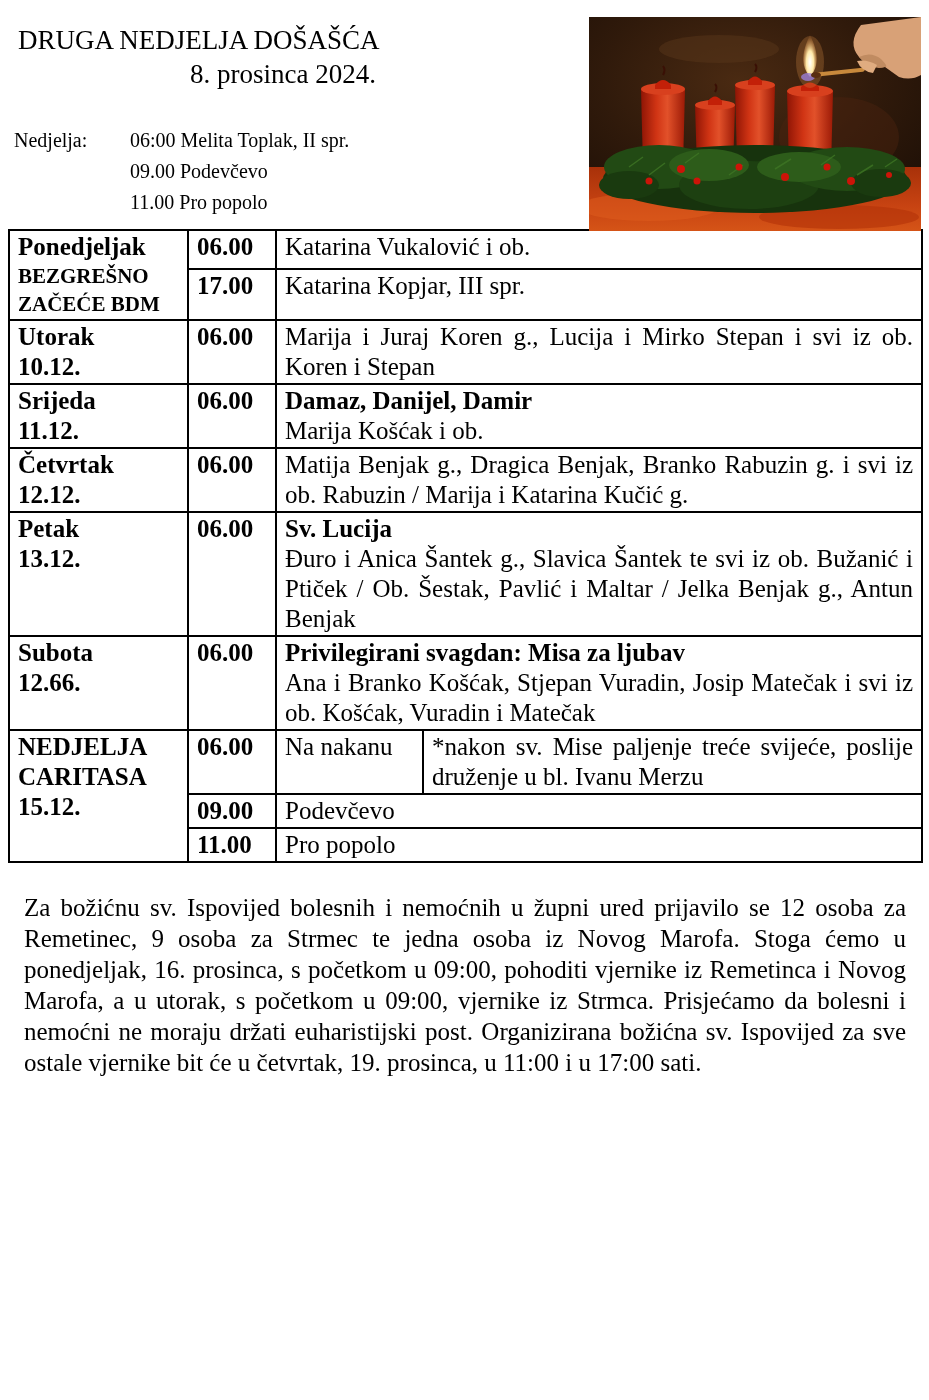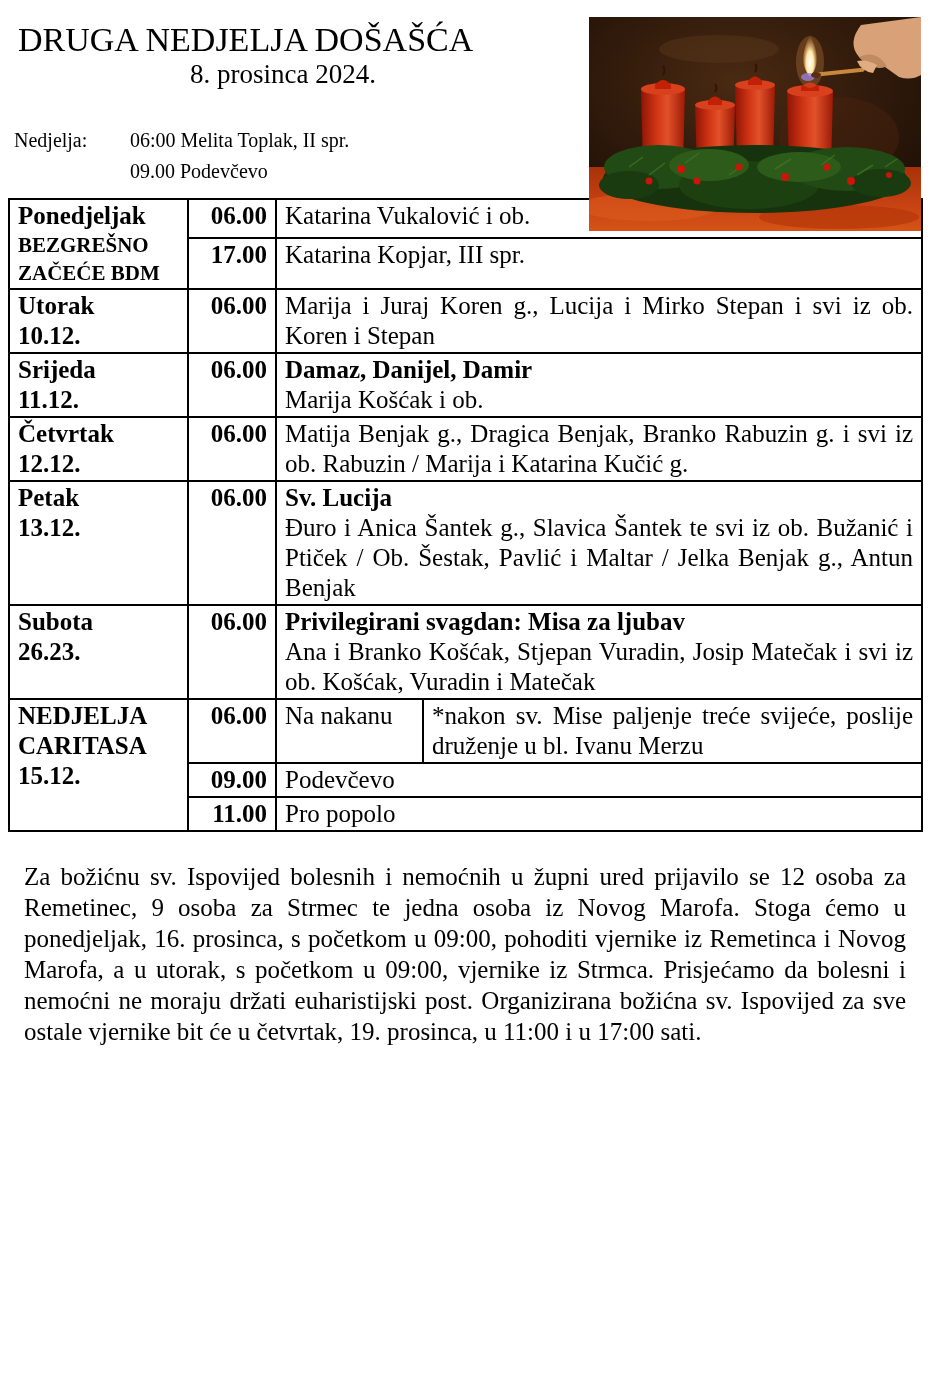--- a/index.html
+++ b/index.html
@@ -5,21 +5,21 @@
   html,body{margin:0;padding:0;background:#fff;}
   .page{
     position:relative;
     width:929px;height:1400px;
     background:#fff;color:#000;
     font-family:"Liberation Serif", serif;
     overflow:hidden;
   }
   
   .header{position:relative;padding-top:24px;}
-  .title{font-size:34px;line-height:32px;margin-left:18px;}
+  .title{font-size:27px;line-height:32px;margin-left:18px;}
   .date-line{font-size:27px;line-height:32px;margin-left:190px;margin-top:2px;}
   .sunday-block{display:flex;margin-left:14px;margin-top:35px;font-size:20px;line-height:31px;}
   .sunday-label{width:116px;}
   .sunday-times div{white-space:nowrap;}
   .photo{
     position:absolute;left:589px;top:17px;width:332px;height:214px;display:block;
   }
   
   table.sched{
     border-collapse:collapse;
@@ -29,21 +29,21 @@
   }
   table.sched td{
     border:2px solid #000;
     vertical-align:top;
     padding:1px 8px;
     font-size:25px;line-height:30px;
     overflow:hidden;
   }
   td.day{font-weight:bold;}
   td.day .sub{font-size:21px;line-height:28px;font-weight:bold;}
-  td.time{font-weight:bold;text-align:right;padding:1px 2px;}
+  td.time{font-weight:bold;text-align:left;padding:1px 2px;}
   td.desc .title-line{font-weight:bold;}
   td.desc .just{text-align:justify;}
   
   .body-text{padding:0 15px 0 16px;}
   .para{font-size:25px;line-height:31px;text-align:justify;margin:8px;}
   .para.p1{margin-top:29px;}
   .para.p2{margin-top:39px;}
   .para.p3{margin-top:39px;}
   .italic{font-style:italic;}
 </style>
@@ -54,20 +54,21 @@
 
   <div class="header">
     <div class="title">DRUGA NEDJELJA DOŠAŠĆA</div>
     <div class="date-line">8. prosinca 2024.</div>
 
     <div class="sunday-block">
       <div class="sunday-label">Nedjelja:</div>
       <div class="sunday-times">
         <div>06:00 Melita Toplak, II spr.</div>
         <div>09.00 Podevčevo</div>
+        <div>11.00 Pro popolo</div>
       </div>
     </div>
 
     <svg class="photo" viewBox="0 0 332 214" xmlns="http://www.w3.org/2000/svg" aria-hidden="true">
       <defs>
         <radialGradient id="bgGlow" cx="45%" cy="30%" r="75%">
           <stop offset="0%" stop-color="#4a2a12"></stop>
           <stop offset="55%" stop-color="#301a0b"></stop>
           <stop offset="100%" stop-color="#1d0f06"></stop>
         </radialGradient>
@@ -220,21 +221,21 @@
         <td class="time">06.00</td>
         <td class="desc" colspan="2">
           <div class="title-line">Sv. Lucija</div>
           <div class="just">Đuro i Anica Šantek g., Slavica Šantek te svi iz ob. Bužanić i Ptiček / Ob. Šestak, Pavlić i Maltar / Jelka Benjak g., Antun Benjak</div>
         </td>
       </tr>
 
       <tr style="height:92px;">
         <td class="day">
           <div>Subota</div>
-          <div>26.23.</div>
+          <div>12.66.</div>
         </td>
         <td class="time">06.00</td>
         <td class="desc" colspan="2">
           <div class="title-line">Privilegirani svagdan: Misa za ljubav</div>
           <div class="just">Ana i Branko Košćak, Stjepan Vuradin, Josip Matečak i svi iz ob. Košćak, Vuradin i Matečak</div>
         </td>
       </tr>
 
       <tr style="height:62px;">
         <td class="day" rowspan="3">

